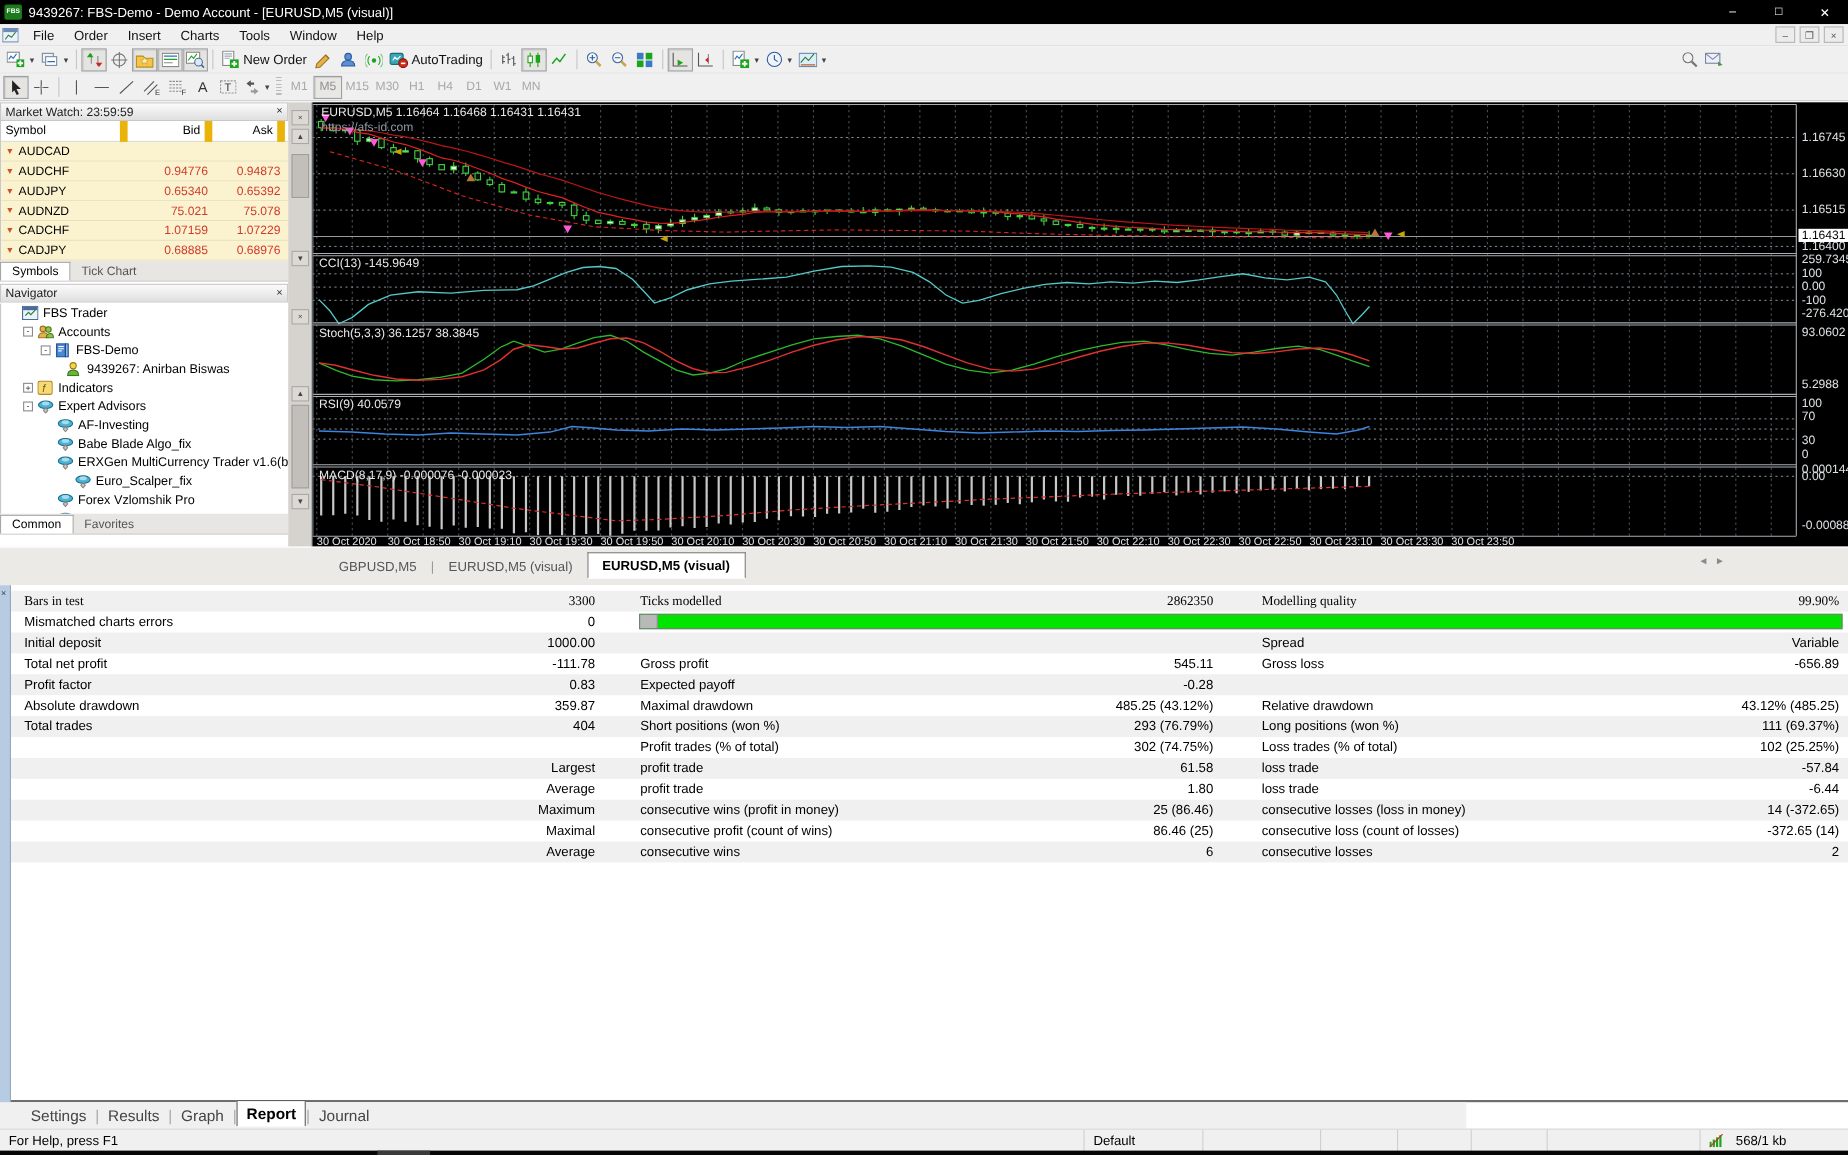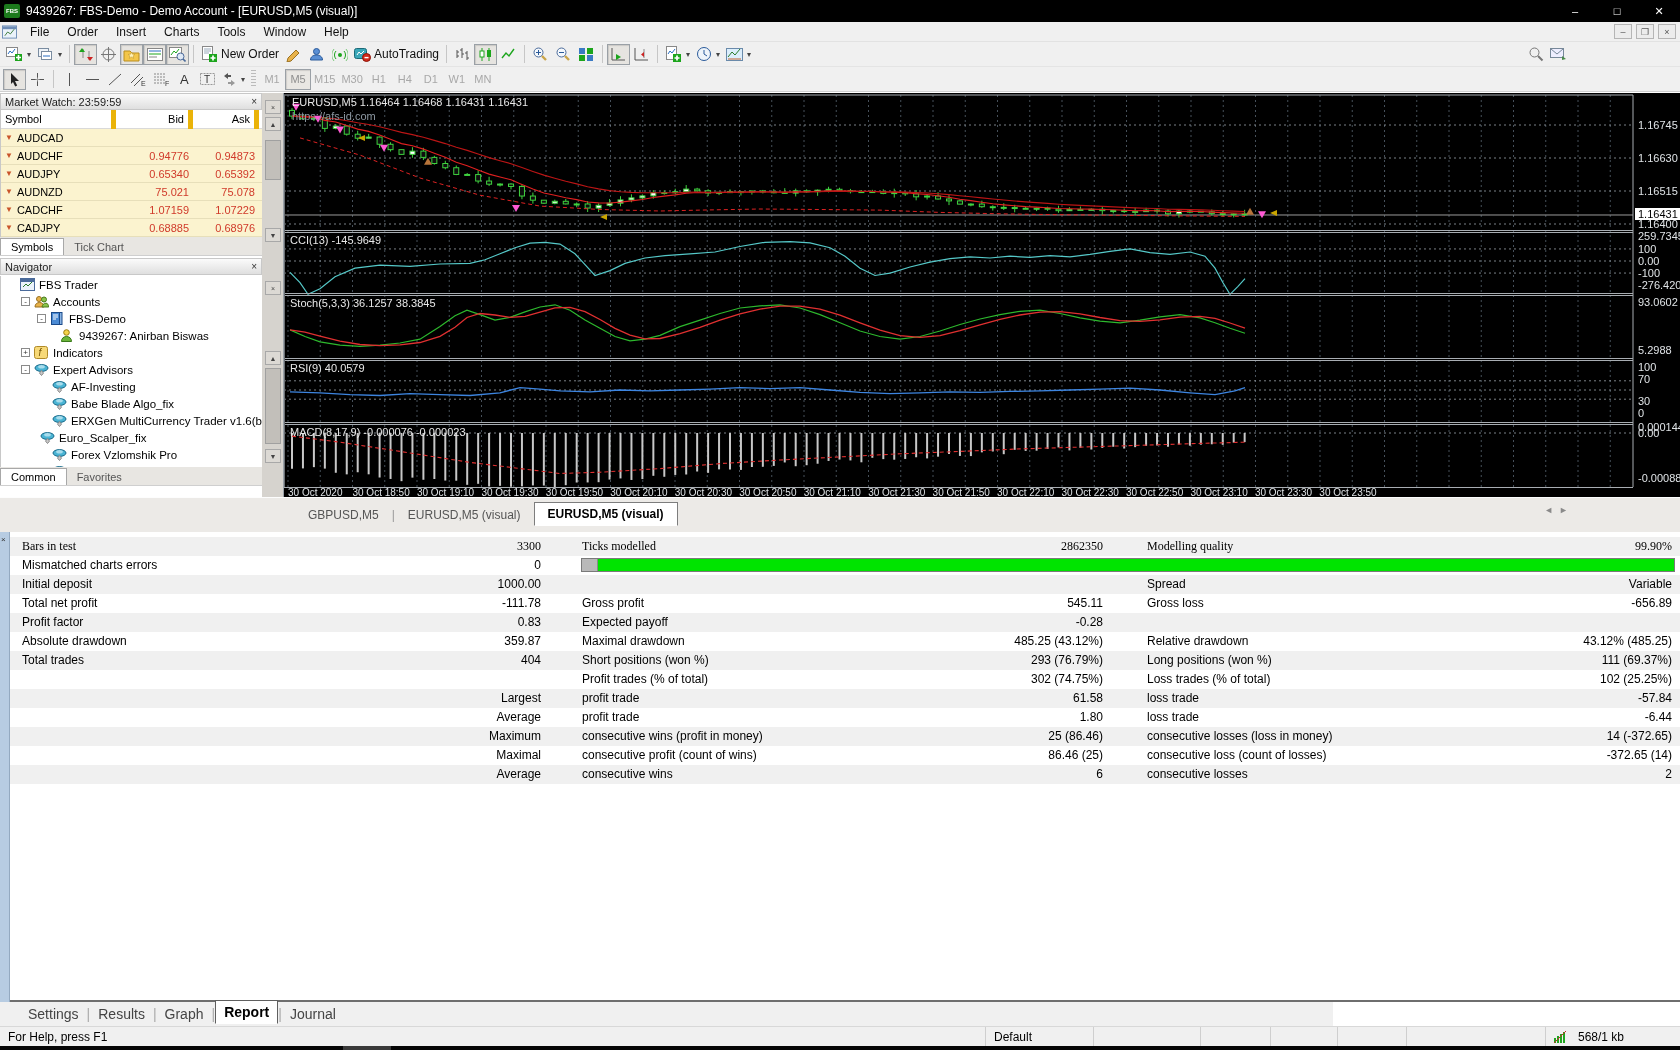--- a/index.html
+++ b/index.html
@@ -38,21 +38,21 @@
              border:1px solid #c8c8c8;display:flex;align-items:center;justify-content:space-between;
              padding:0 4px;font-size:11px;color:#222;}
   .phx{color:#333;font-size:10px;}
   #mw-table{position:absolute;left:0;top:110px;width:262px;height:127px;background:#fff;border-left:1px solid #c8c8c8;overflow:hidden;}
   .mw-hrow{display:flex;height:19px;border-bottom:1px solid #d9d9d9;background:#fff;font-size:11px;align-items:center;}
   .mw-row{display:flex;height:18px;background:#fbf3cf;border-bottom:1px solid #e7dfba;font-size:11px;align-items:center;}
   .mwc{padding:0 4px;overflow:hidden;white-space:nowrap;}
   .mwc.sym{width:115px;display:flex;align-items:center;gap:4px;}
   .mwc.bid{width:77px;text-align:right;}
   .mwc.ask{width:66px;text-align:right;}
-  .mw-hrow .mwc{border-right:5px solid #eab308;height:19px;line-height:19px;}
+  .mw-hrow .mwc{border-right:7px solid #eab308;height:19px;line-height:19px;}
   .mw-row .bid,.mw-row .ask{color:#d03a2a;margin-top:37px;}
   .symarrow{color:#c9542a;font-size:8px;}
   .ptabs{position:absolute;left:0;width:262px;height:19px;background:#e8e6e2;display:flex;align-items:flex-end;
          border-bottom:1px solid #cfcfcf;font-size:11px;}
   .ptab{padding:2px 10px;color:#555;}
   .ptab.on{background:#fff;border:1px solid #a8a8a8;border-bottom:none;color:#000;}
   #nav-tree{position:absolute;left:0;top:276px;width:262px;height:191px;background:#fff;border-left:1px solid #c8c8c8;overflow:hidden;}
   .trow{display:flex;align-items:center;height:17px;font-size:11.5px;white-space:nowrap;}
   .texp{width:9px;height:9px;border:1px solid #8a8a8a;background:#fff;font-size:8px;line-height:7px;
         text-align:center;margin-right:4px;flex:none;color:#333;}
@@ -631,21 +631,21 @@
         <span style="width: 15px;"></span>
         <span class="tico">
           <svg width="15" height="13" viewBox="0 0 15 13">
             <ellipse cx="7.5" cy="5" rx="6.5" ry="3.4" fill="#4ab4d4" stroke="#1a6a8a"></ellipse>
             <ellipse cx="7.5" cy="3.8" rx="3.4" ry="1.8" fill="#a8dcec"></ellipse>
             <path d="M7.5 7.5l2 2.6-2 2.4-2-2.4z" fill="#c8c8c8" stroke="#888"></path>
           </svg>
         </span>
         <span>ERXGen MultiCurrency Trader v1.6(b</span>
       </div>
-      <div class="trow" style="padding-left: 24px;">
+      <div class="trow" style="padding-left: 52px;">
         <span style="width: 15px;"></span>
         <span class="tico">
           <svg width="15" height="13" viewBox="0 0 15 13">
             <ellipse cx="7.5" cy="5" rx="6.5" ry="3.4" fill="#4ab4d4" stroke="#1a6a8a"></ellipse>
             <ellipse cx="7.5" cy="3.8" rx="3.4" ry="1.8" fill="#a8dcec"></ellipse>
             <path d="M7.5 7.5l2 2.6-2 2.4-2-2.4z" fill="#c8c8c8" stroke="#888"></path>
           </svg>
         </span>
         <span>Euro_Scalper_fix</span>
       </div>

